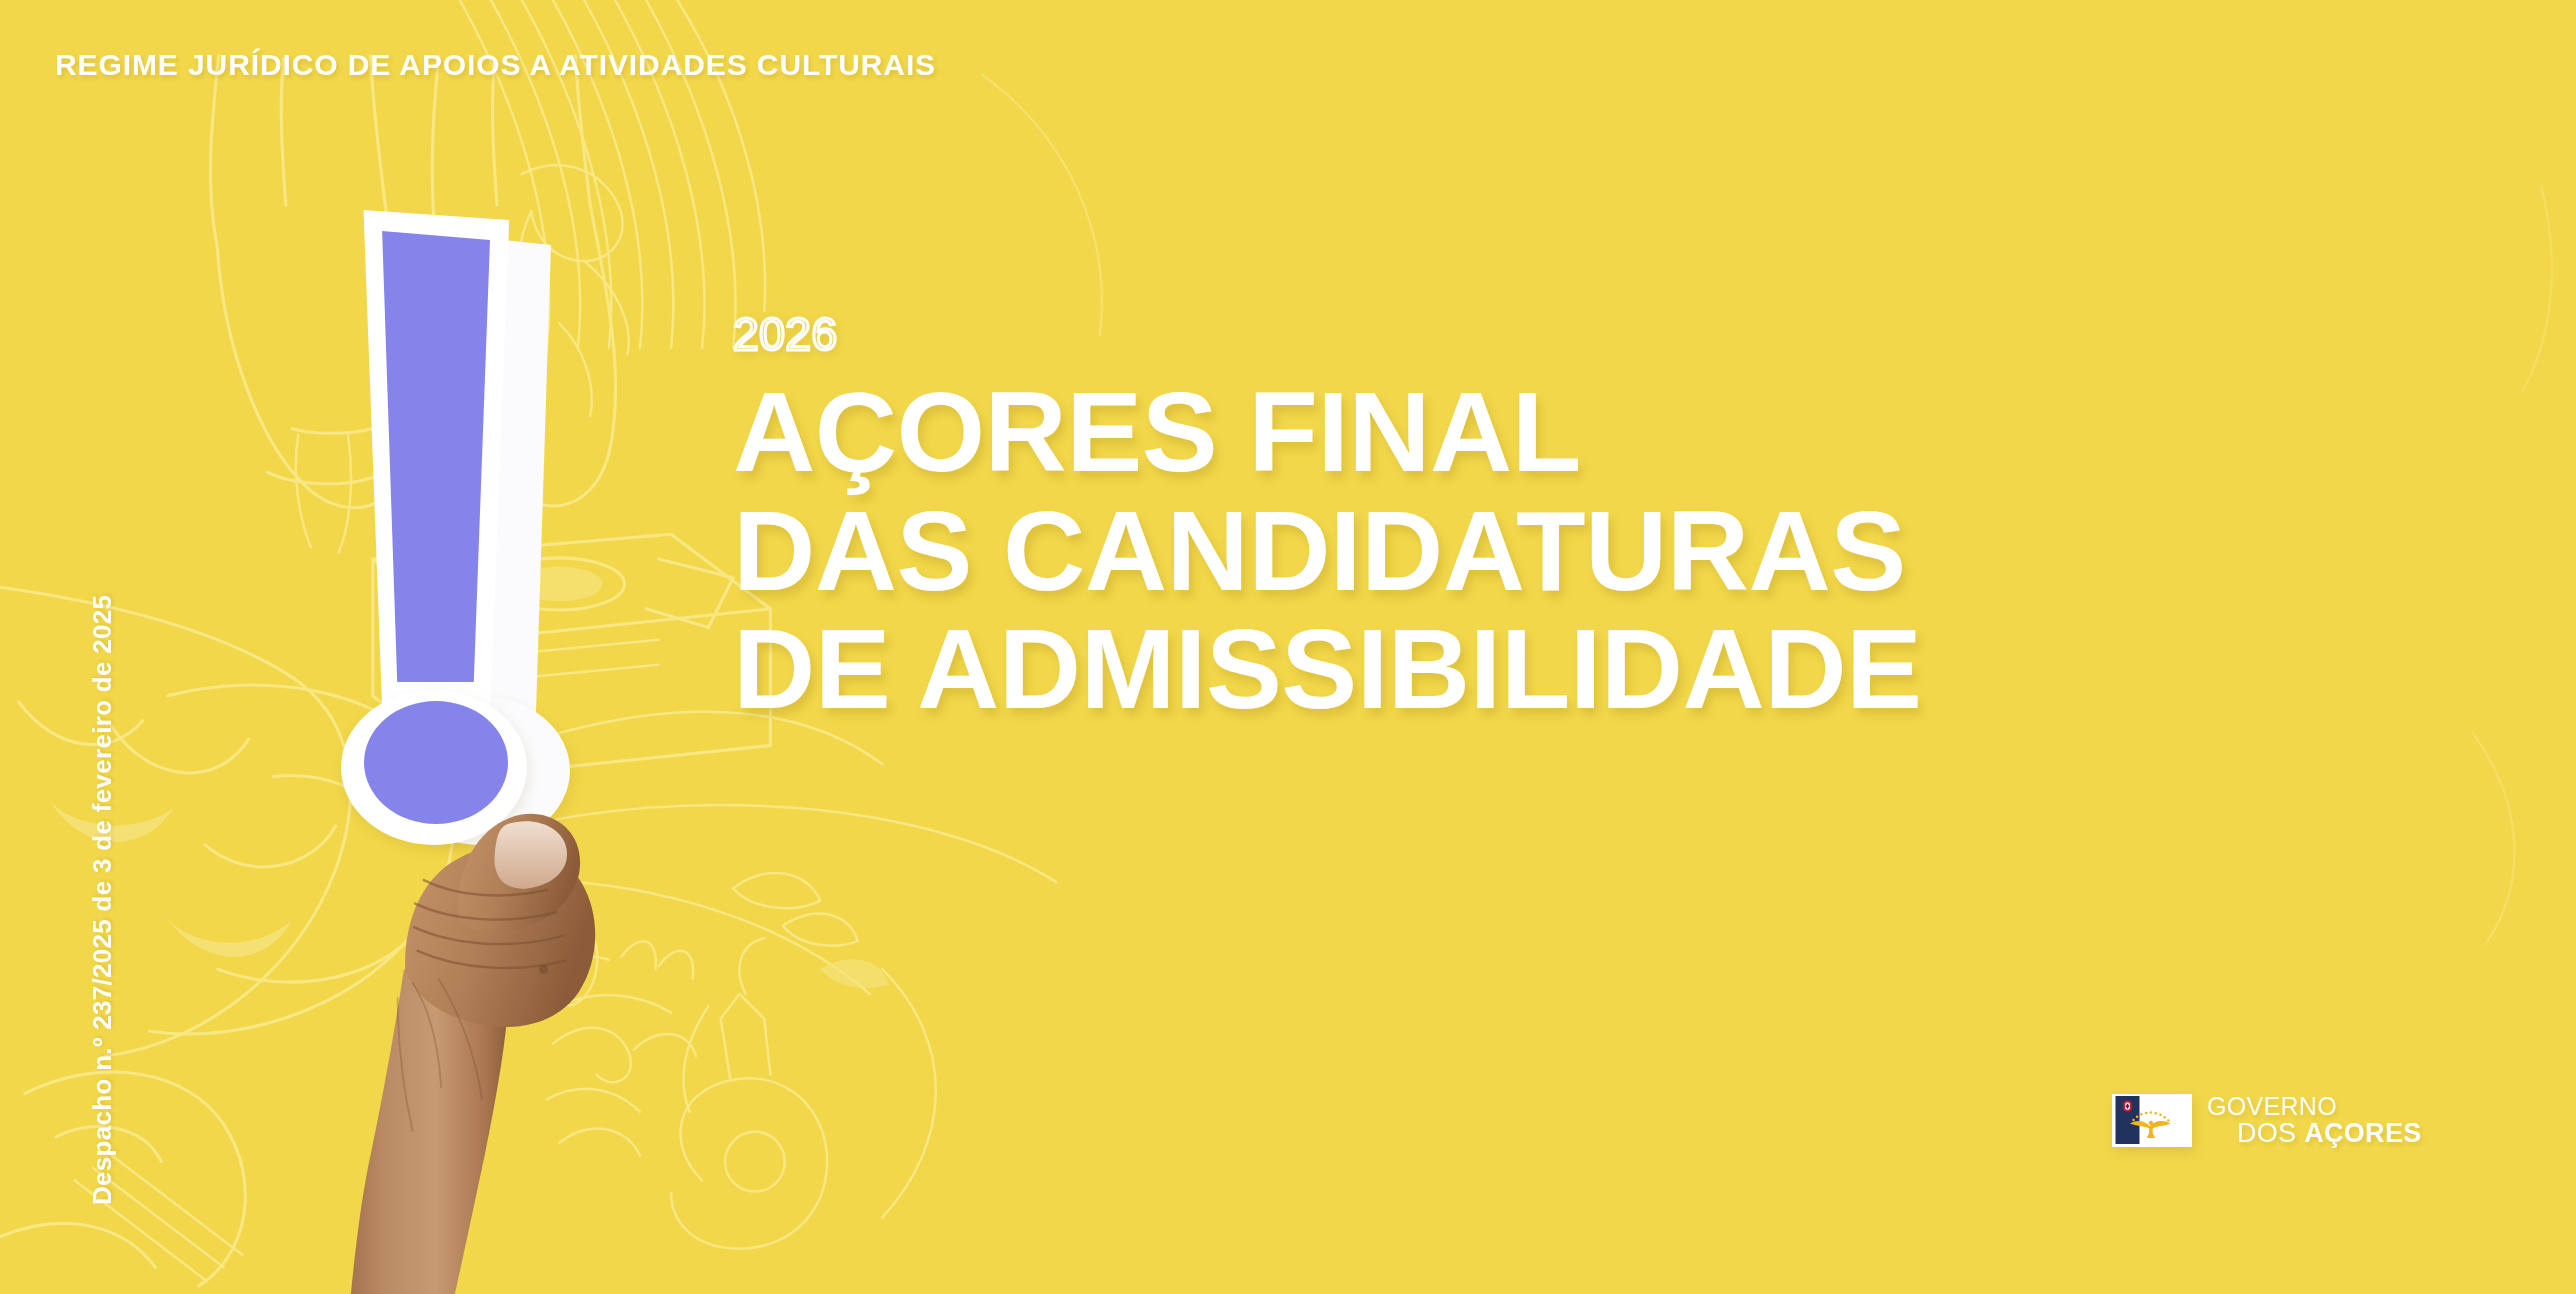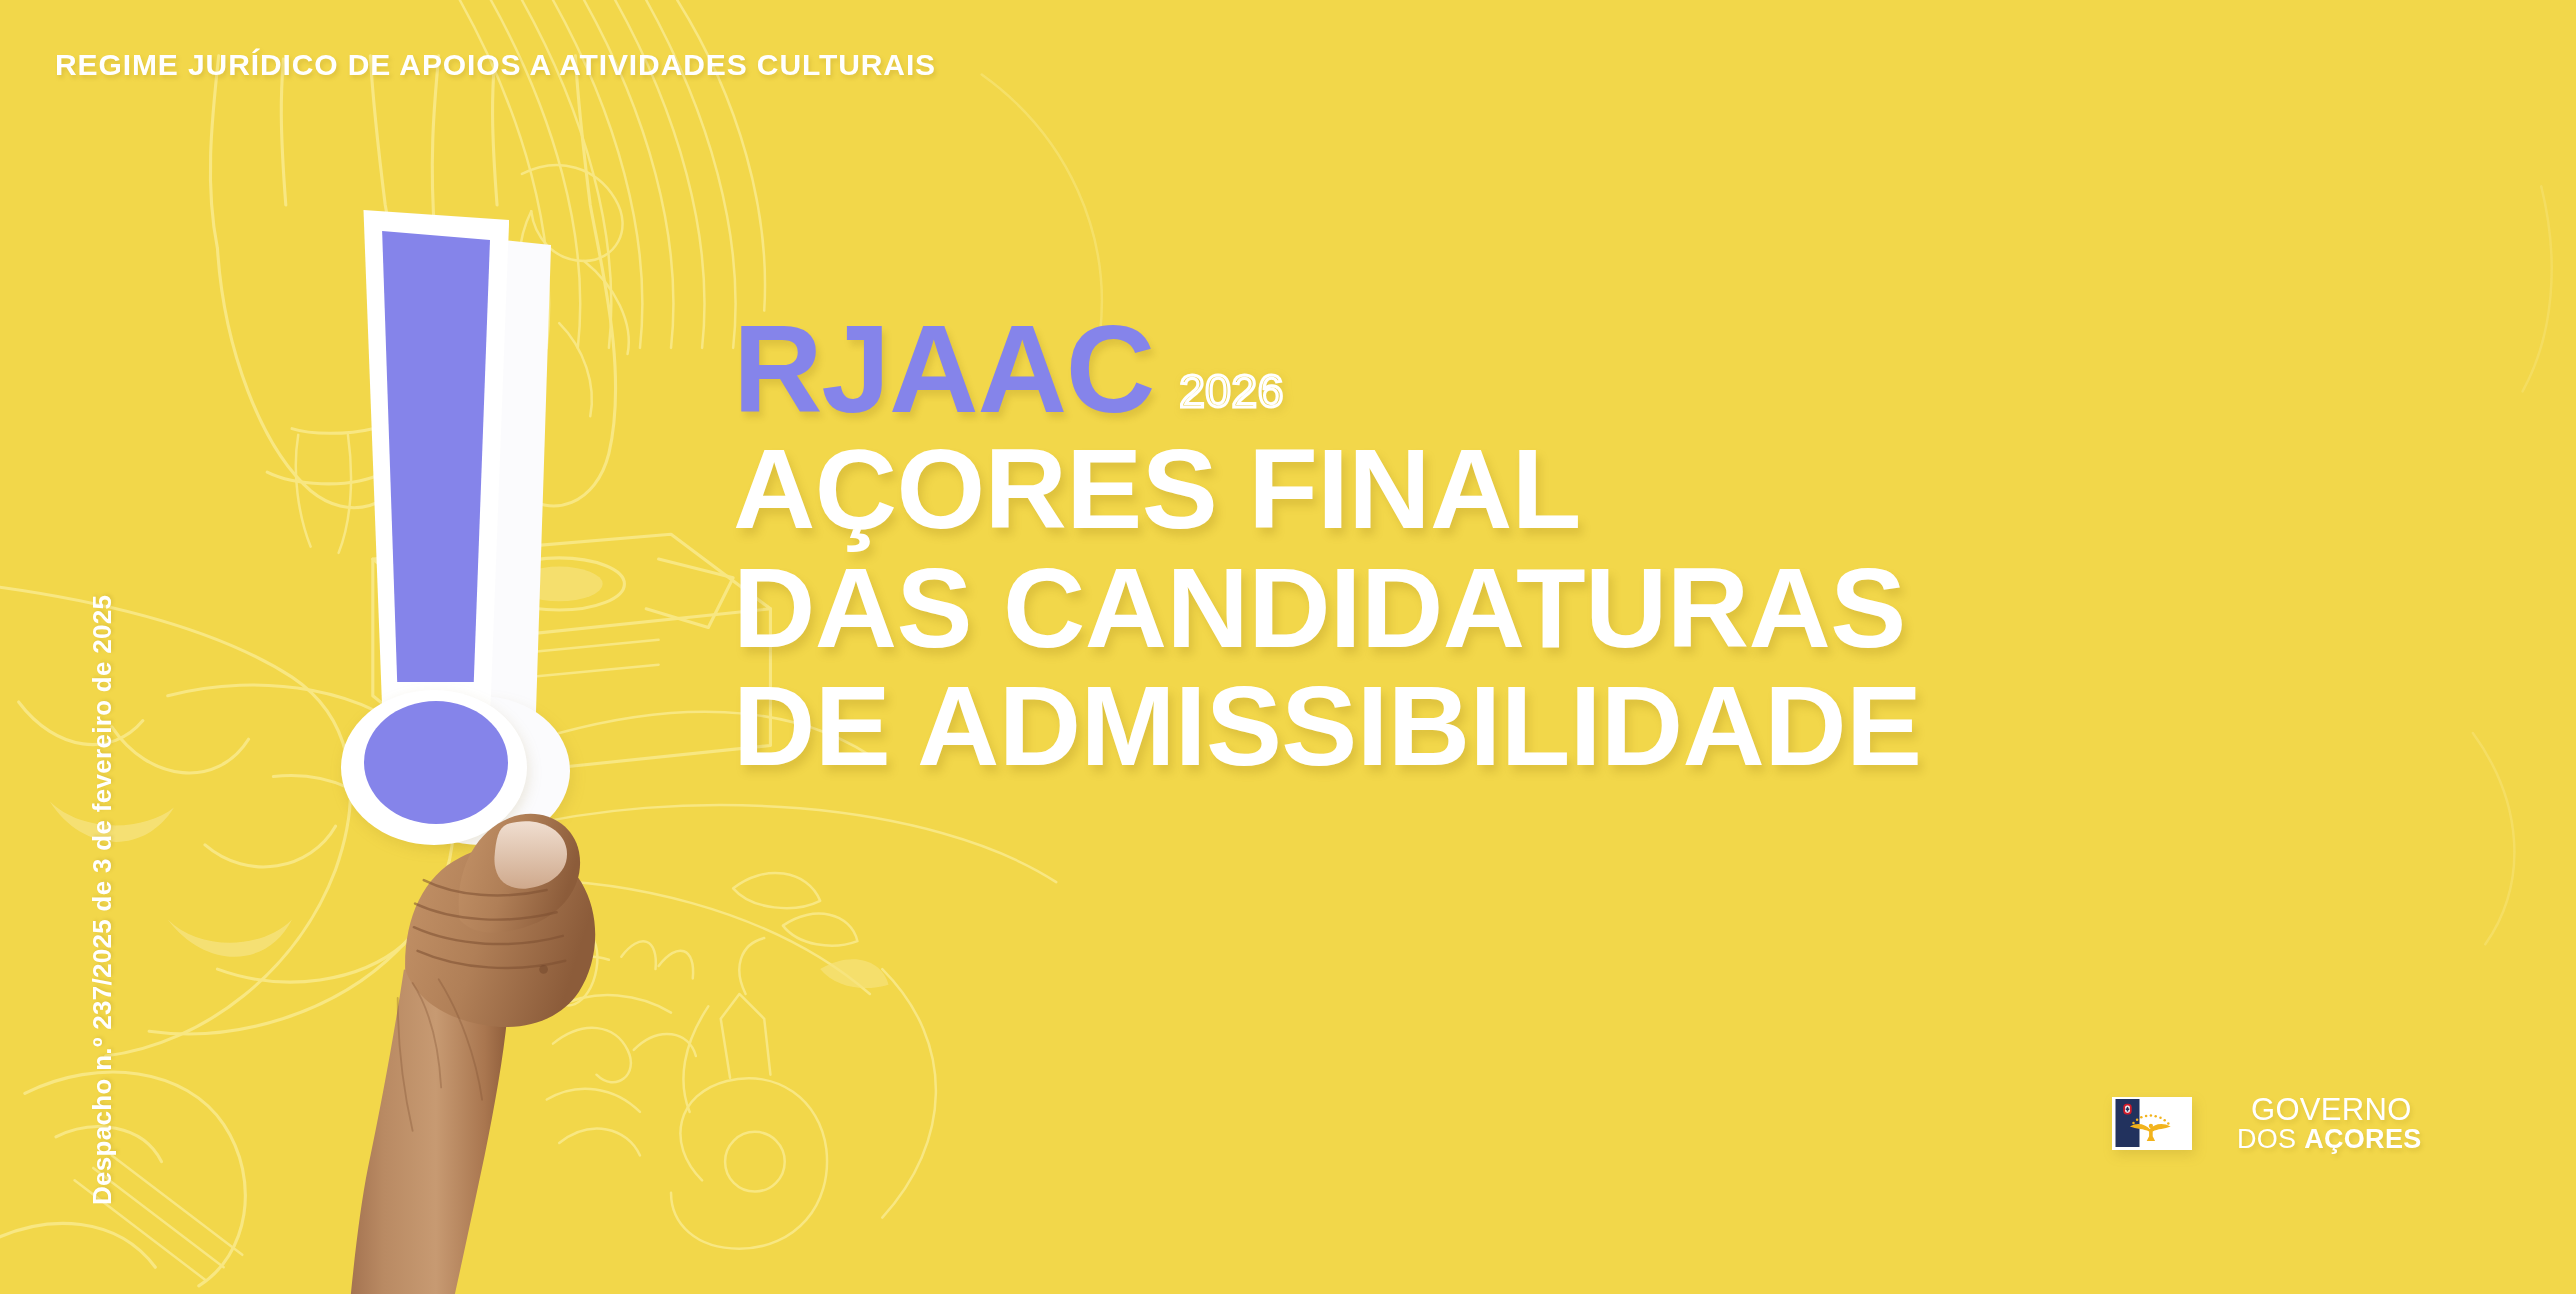--- a/index.html
+++ b/index.html
@@ -173,21 +173,21 @@
     background:#ffffff;
     position:relative;
     border:2.5px solid #ffffff;
     filter:drop-shadow(3.1px 5px 5.6px rgba(140,110,20,.18));
   }
   .gov-text{
     color:#ffffff;
     line-height:1.02;
     text-shadow:1.9px 3.1px 4.3px rgba(150,120,20,.20);
   }
-  .gov-l1{font-size:31px;font-weight:400;letter-spacing:0.3px;display:block;margin-left:44px;}
+  .gov-l1{font-size:25px;font-weight:400;letter-spacing:0.3px;display:block;}
   .gov-l2{font-size:27px;letter-spacing:0.3px;display:block;margin-left:30px;}
   .gov-l2 b{font-weight:700;}
 
   .logo-cultura{
     position:absolute;
     left:2401px;
     top:1067px;
     width:134px;
     height:118px;
     filter:drop-shadow(3.1px 5.6px 6.2px rgba(140,110,20,.18));
@@ -379,21 +379,20 @@
         <path d="M 444 352 C 470 392 486 452 490 520"></path>
         <path d="M 486 346 C 520 400 546 470 556 540"></path>
         <path d="M 420 376 C 420 440 428 520 444 590"></path>
       </g>
       <circle cx="655" cy="330" r="7" fill="#6d4228" opacity=".45"></circle>
     </svg>
   </div>
 
   <div class="headline">
     <div class="rjaac-row">
-      <span class="rjaac">RJAAC</span>
       <span class="year">2026</span>
     </div>
     <div class="big-line">AÇORES FINAL</div>
     <div class="big-line">DAS CANDIDATURAS</div>
     <div class="big-line">DE ADMISSIBILIDADE</div>
   </div>
 
   <div class="logo-gov">
     <div class="flag">
       <svg viewBox="0 0 120 80" width="75" height="48" aria-hidden="true">

